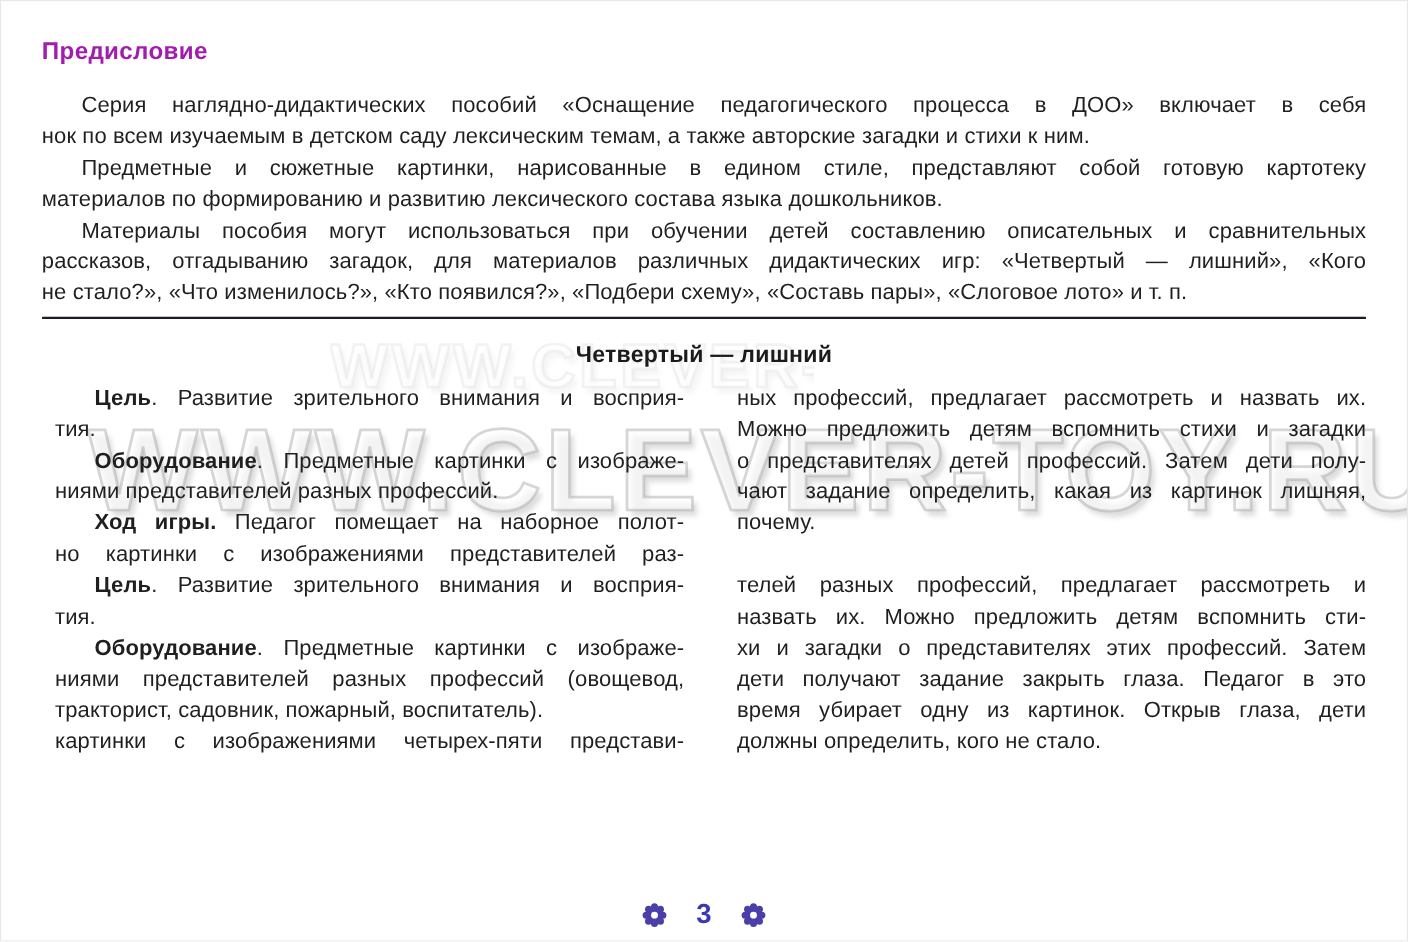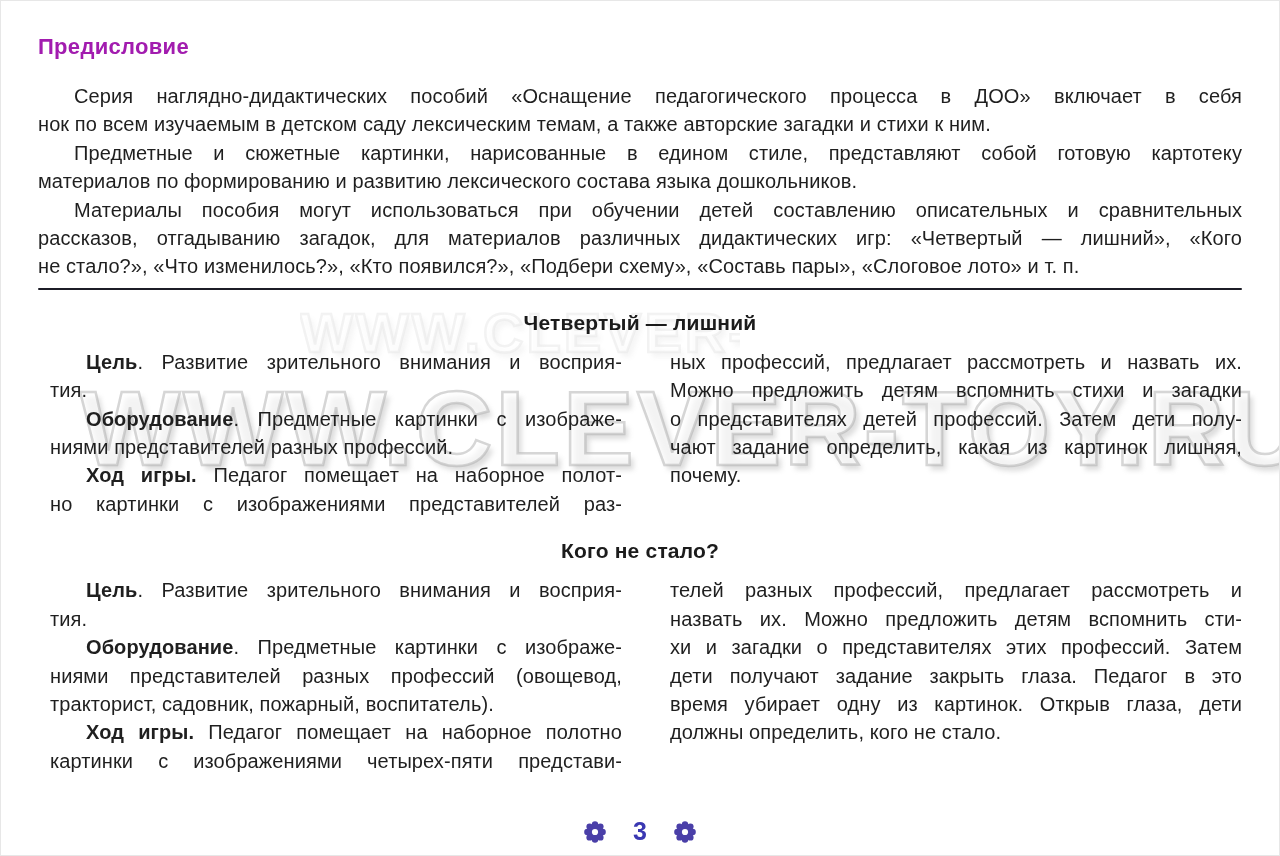--- a/index.html
+++ b/index.html
@@ -92,30 +92,28 @@
     </div>
     <div class="col">
       <div class="line j">ных профессий, предлагает рассмотреть и назвать их.</div>
       <div class="line j">Можно предложить детям вспомнить стихи и загадки</div>
       <div class="line j">о представителях детей профессий. Затем дети полу-</div>
       <div class="line j">чают задание определить, какая из картинок лишняя,</div>
       <div class="line">почему.</div>
     </div>
   </div>
 
-  <div class="section-title">Кого не стало?</div>
 
   <div class="cols">
     <div class="col">
       <div class="line j indent"><span class="b">Цель</span><span>. Развитие зрительного внимания и восприя-</span></div>
       <div class="line">тия.</div>
       <div class="line j indent"><span class="b">Оборудование</span><span>. Предметные картинки с изображе-</span></div>
       <div class="line j">ниями представителей разных профессий (овощевод,</div>
       <div class="line">тракторист, садовник, пожарный, воспитатель).</div>
-      <div class="line j indent"><span class="b">Ход игры.</span><span> Педагог помещает на наборное полотно</span></div>
       <div class="line j">картинки с изображениями четырех-пяти представи-</div>
     </div>
     <div class="col">
       <div class="line j">телей разных профессий, предлагает рассмотреть и</div>
       <div class="line j">назвать их. Можно предложить детям вспомнить сти-</div>
       <div class="line j">хи и загадки о представителях этих профессий. Затем</div>
       <div class="line j">дети получают задание закрыть глаза. Педагог в это</div>
       <div class="line j">время убирает одну из картинок. Открыв глаза, дети</div>
       <div class="line">должны определить, кого не стало.</div>
     </div>

